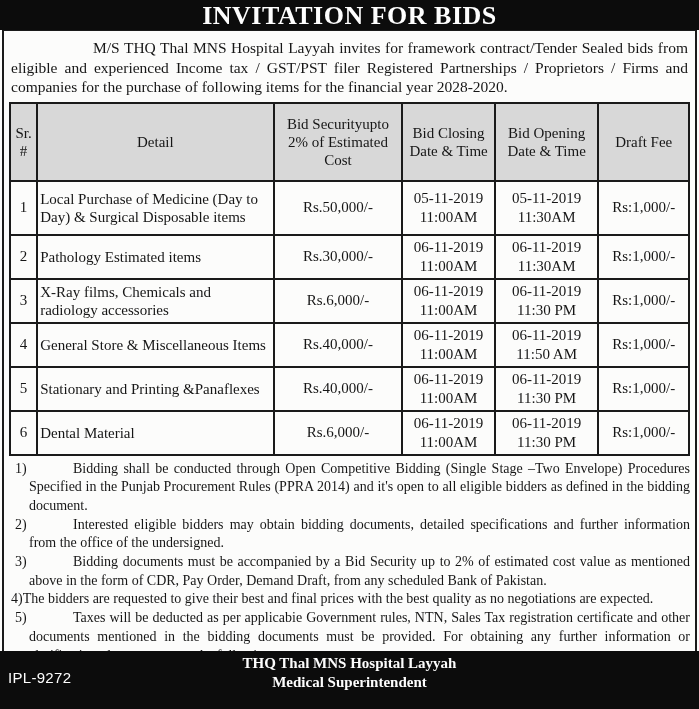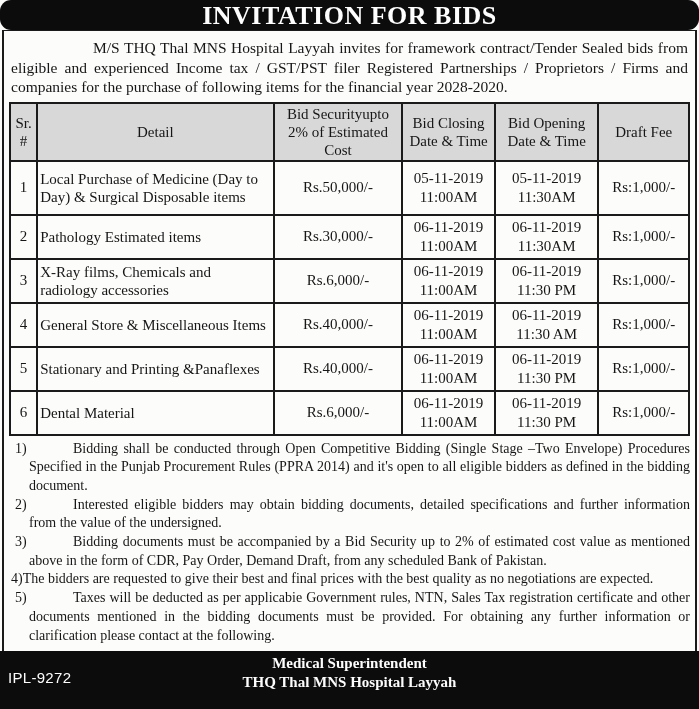--- a/index.html
+++ b/index.html
@@ -5,21 +5,20 @@
   html,body { margin:0; padding:0; background:#e8e8e8; }
   .ad {
     width:699px; height:709px; margin:0 auto; position:relative;
     background:#fcfcfb; color:#161616; overflow:hidden;
     font-family:"Liberation Serif","DejaVu Serif",serif;
   }
   .title-bar {
     height:30px; background:#0c0c0c; color:#fefefe;
     text-align:center; font-weight:bold; font-size:26px; line-height:31px;
     letter-spacing:.5px;
-    border-radius:11px;
   }
   .content {
     margin:0 2px; height:621px; box-sizing:border-box;
     border-left:2px solid #1a1a1a; border-right:2px solid #1a1a1a;
     border-top:1px solid #1a1a1a;
     padding:0 5px;
   }
   .intro {
     margin:7px 2px 5px 2px;
     font-size:15.5px; line-height:19.5px; text-align:justify;
@@ -29,21 +28,21 @@
     width:100%; border-collapse:collapse; table-layout:fixed;
     font-size:15px;
   }
   table.bids th, table.bids td {
     border:2px solid #1a1a1a; padding:1px 2px; overflow:hidden;
   }
   table.bids th {
     background:#d8d8d8; font-weight:normal; text-align:center;
     font-size:15px; line-height:18px;
   }
-  thead tr { height:58px; }
+  thead tr { height:78px; }
   tbody tr { height:44px; }
   tbody tr.tall { height:54px; }
   td.c { text-align:center; line-height:19px; }
   td.detail { text-align:left; padding-left:7px; line-height:18px;margin-top:47px; }
   .col-sr   { width:27px; }
   .col-det  { width:235px; }
   .col-sec  { width:128px; }
   .col-clo  { width:92px; }
   .col-ope  { width:103px; }
   .col-fee  { width:90px; }
@@ -145,21 +144,21 @@
         <tr>
           <td class="c">4</td>
           <td class="detail">General Store &amp; Miscellaneous Items</td>
           <td class="c">Rs.40,000/-</td>
           <td class="c">
             <div>06-11-2019</div>
             <div>11:00AM</div>
           </td>
           <td class="c">
             <div>06-11-2019</div>
-            <div>11:30 AM</div>
+            <div>11:50 AM</div>
           </td>
           <td class="c">Rs:1,000/-</td>
         </tr>
         <tr>
           <td class="c">5</td>
           <td class="detail">Stationary and Printing &amp;Panaflexes</td>
           <td class="c">Rs.40,000/-</td>
           <td class="c">
             <div>06-11-2019</div>
             <div>11:00AM</div>
@@ -182,27 +181,27 @@
             <div>06-11-2019</div>
             <div>11:30 PM</div>
           </td>
           <td class="c">Rs:1,000/-</td>
         </tr>
       </tbody>
     </table>
 
     <div class="notes">
       <p class="note"><span class="note-num">1)</span><span>Bidding shall be conducted through Open Competitive Bidding (Single Stage –Two Envelope) Procedures Specified in the Punjab Procurement Rules (PPRA 2014) and it's open to all eligible bidders as defined in the bidding document.</span></p>
-      <p class="note"><span class="note-num">2)</span><span>Interested eligible bidders may obtain bidding documents, detailed specifications and further information from the value of the undersigned.</span></p>
+      <p class="note"><span class="note-num">2)</span><span>Interested eligible bidders may obtain bidding documents, detailed specifications and further information from the office of the undersigned.</span></p>
       <p class="note"><span class="note-num">3)</span><span>Bidding documents must be accompanied by a Bid Security up to 2% of estimated cost value as mentioned above in the form of CDR, Pay Order, Demand Draft, from any scheduled Bank of Pakistan.</span></p>
       <p class="note no-gap"><span class="note-num">4)</span><span>The bidders are requested to give their best and final prices with the best quality as no negotiations are expected.</span></p>
       <p class="note"><span class="note-num">5)</span><span>Taxes will be deducted as per applicabie Government rules, NTN, Sales Tax registration certificate and other documents mentioned in the bidding documents must be provided. For obtaining any further information or clarification please contact at the following.</span></p>
     </div>
 
   </div>
 
   <div class="footer">
+    <div>THQ Thal MNS Hospital Layyah</div>
     <div>Medical Superintendent</div>
-    <div>THQ Thal MNS Hospital Layyah</div>
     <div class="ipl">IPL-9272</div>
   </div>
 
 </div>
 
 </body></html>

